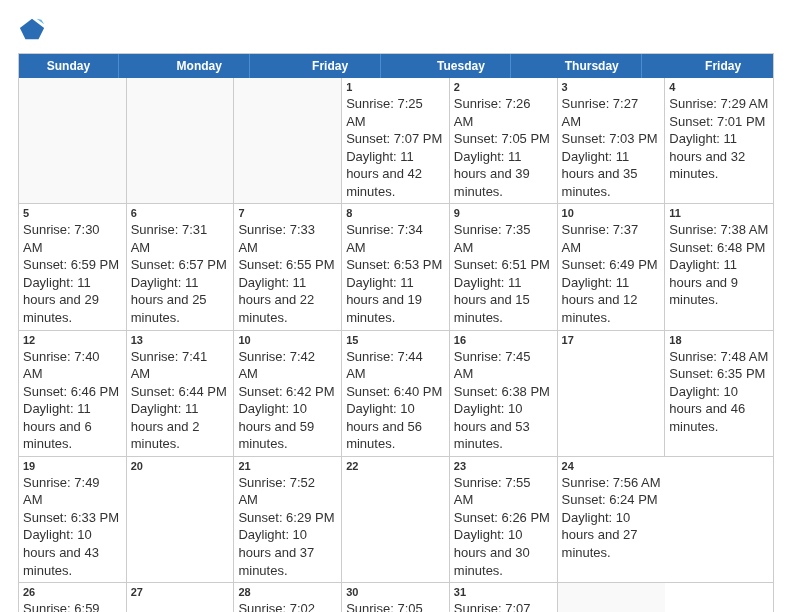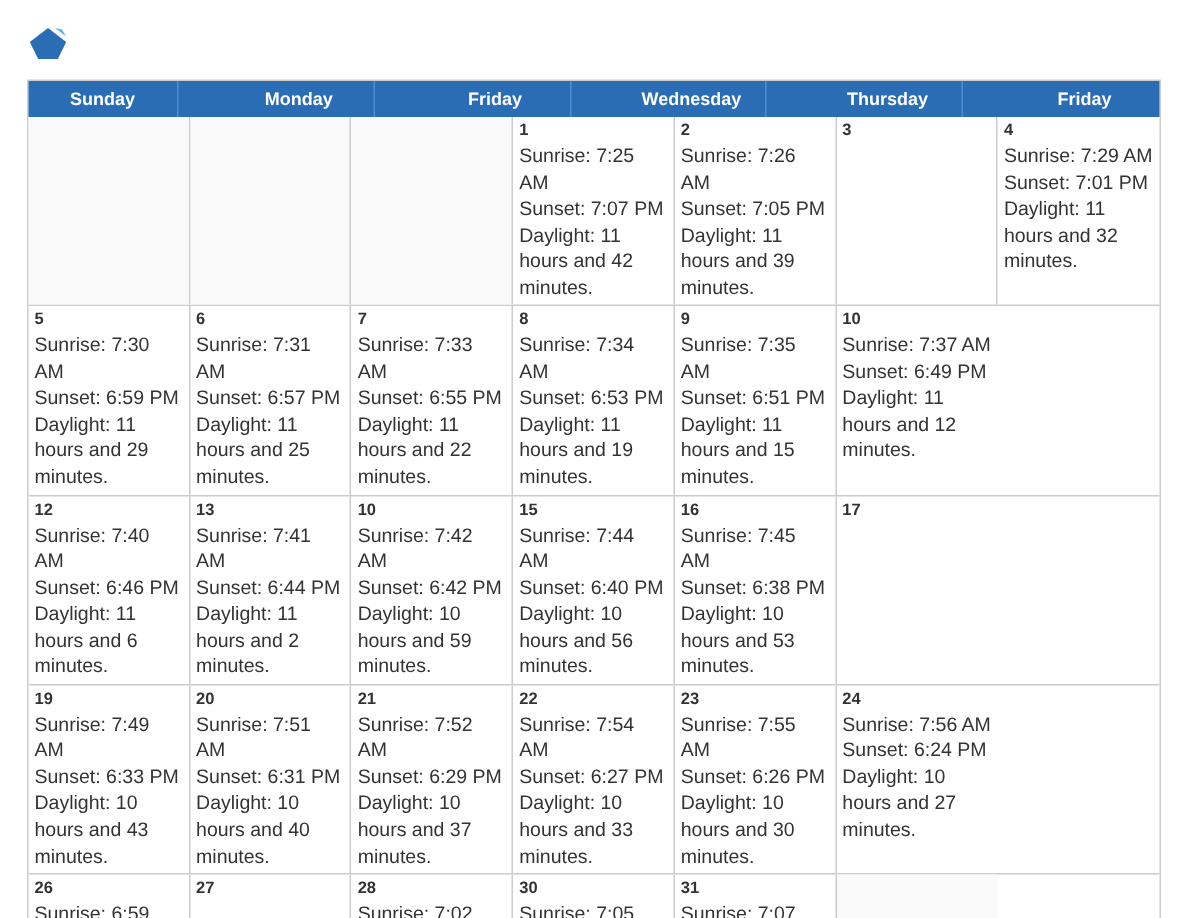--- a/index.html
+++ b/index.html
@@ -134,39 +134,40 @@
       <div class="month-title"></div>
       <div class="subtitle"></div>
     </div>
   </div>
 
   <div class="calendar">
     <div class="cal-header-row">
     <div class="cal-header-cell">Sunday</div>
         <div class="cal-header-cell">Monday</div>
         <div class="cal-header-cell">Friday</div>
-        <div class="cal-header-cell">Wednesday</div>
+        <div class="cal-header-cell">Tuesday</div>
         <div class="cal-header-cell">Thursday</div>
         <div class="cal-header-cell">Friday</div>
       </div>
     <div class="cal-body">
     <div class="cal-row">
           <div class="cal-cell empty"></div>
           <div class="cal-cell empty"></div>
           <div class="cal-cell empty"></div>
           <div class="cal-cell">
             <div class="day-num">1</div>
             <div class="cell-text">Sunrise: 7:25 AM<br>Sunset: 7:07 PM<br>Daylight: 11 hours and 42 minutes.</div>
           </div>
           <div class="cal-cell">
             <div class="day-num">2</div>
             <div class="cell-text">Sunrise: 7:26 AM<br>Sunset: 7:05 PM<br>Daylight: 11 hours and 39 minutes.</div>
           </div>
           <div class="cal-cell">
             <div class="day-num">3</div>
+            <div class="cell-text">Sunrise: 7:27 AM<br>Sunset: 7:03 PM<br>Daylight: 11 hours and 35 minutes.</div>
           </div>
           <div class="cal-cell">
             <div class="day-num">4</div>
             <div class="cell-text">Sunrise: 7:29 AM<br>Sunset: 7:01 PM<br>Daylight: 11 hours and 32 minutes.</div>
           </div>
         </div>
         <div class="cal-row">
           <div class="cal-cell">
             <div class="day-num">5</div>
             <div class="cell-text">Sunrise: 7:30 AM<br>Sunset: 6:59 PM<br>Daylight: 11 hours and 29 minutes.</div>
@@ -184,20 +185,24 @@
             <div class="cell-text">Sunrise: 7:34 AM<br>Sunset: 6:53 PM<br>Daylight: 11 hours and 19 minutes.</div>
           </div>
           <div class="cal-cell">
             <div class="day-num">9</div>
             <div class="cell-text">Sunrise: 7:35 AM<br>Sunset: 6:51 PM<br>Daylight: 11 hours and 15 minutes.</div>
           </div>
           <div class="cal-cell">
             <div class="day-num">10</div>
             <div class="cell-text">Sunrise: 7:37 AM<br>Sunset: 6:49 PM<br>Daylight: 11 hours and 12 minutes.</div>
           </div>
+          <div class="cal-cell">
+            <div class="day-num">11</div>
+            <div class="cell-text">Sunrise: 7:38 AM<br>Sunset: 6:48 PM<br>Daylight: 11 hours and 9 minutes.</div>
+          </div>
         </div>
         <div class="cal-row">
           <div class="cal-cell">
             <div class="day-num">12</div>
             <div class="cell-text">Sunrise: 7:40 AM<br>Sunset: 6:46 PM<br>Daylight: 11 hours and 6 minutes.</div>
           </div>
           <div class="cal-cell">
             <div class="day-num">13</div>
             <div class="cell-text">Sunrise: 7:41 AM<br>Sunset: 6:44 PM<br>Daylight: 11 hours and 2 minutes.</div>
           </div>
@@ -209,37 +214,39 @@
             <div class="day-num">15</div>
             <div class="cell-text">Sunrise: 7:44 AM<br>Sunset: 6:40 PM<br>Daylight: 10 hours and 56 minutes.</div>
           </div>
           <div class="cal-cell">
             <div class="day-num">16</div>
             <div class="cell-text">Sunrise: 7:45 AM<br>Sunset: 6:38 PM<br>Daylight: 10 hours and 53 minutes.</div>
           </div>
           <div class="cal-cell">
             <div class="day-num">17</div>
           </div>
+          <div class="cal-cell">
+            <div class="day-num">18</div>
+            <div class="cell-text">Sunrise: 7:48 AM<br>Sunset: 6:35 PM<br>Daylight: 10 hours and 46 minutes.</div>
+          </div>
         </div>
         <div class="cal-row">
           <div class="cal-cell">
             <div class="day-num">19</div>
             <div class="cell-text">Sunrise: 7:49 AM<br>Sunset: 6:33 PM<br>Daylight: 10 hours and 43 minutes.</div>
           </div>
           <div class="cal-cell">
             <div class="day-num">20</div>
-            <div class="cell-text">Sunrise: 7:51 AM<br>Sunset: 6:31 PM<br>Daylight: 10 hours and 40 minutes.</div>
           </div>
           <div class="cal-cell">
             <div class="day-num">21</div>
             <div class="cell-text">Sunrise: 7:52 AM<br>Sunset: 6:29 PM<br>Daylight: 10 hours and 37 minutes.</div>
           </div>
           <div class="cal-cell">
             <div class="day-num">22</div>
-            <div class="cell-text">Sunrise: 7:54 AM<br>Sunset: 6:27 PM<br>Daylight: 10 hours and 33 minutes.</div>
           </div>
           <div class="cal-cell">
             <div class="day-num">23</div>
             <div class="cell-text">Sunrise: 7:55 AM<br>Sunset: 6:26 PM<br>Daylight: 10 hours and 30 minutes.</div>
           </div>
           <div class="cal-cell">
             <div class="day-num">24</div>
             <div class="cell-text">Sunrise: 7:56 AM<br>Sunset: 6:24 PM<br>Daylight: 10 hours and 27 minutes.</div>
           </div>
         </div>

